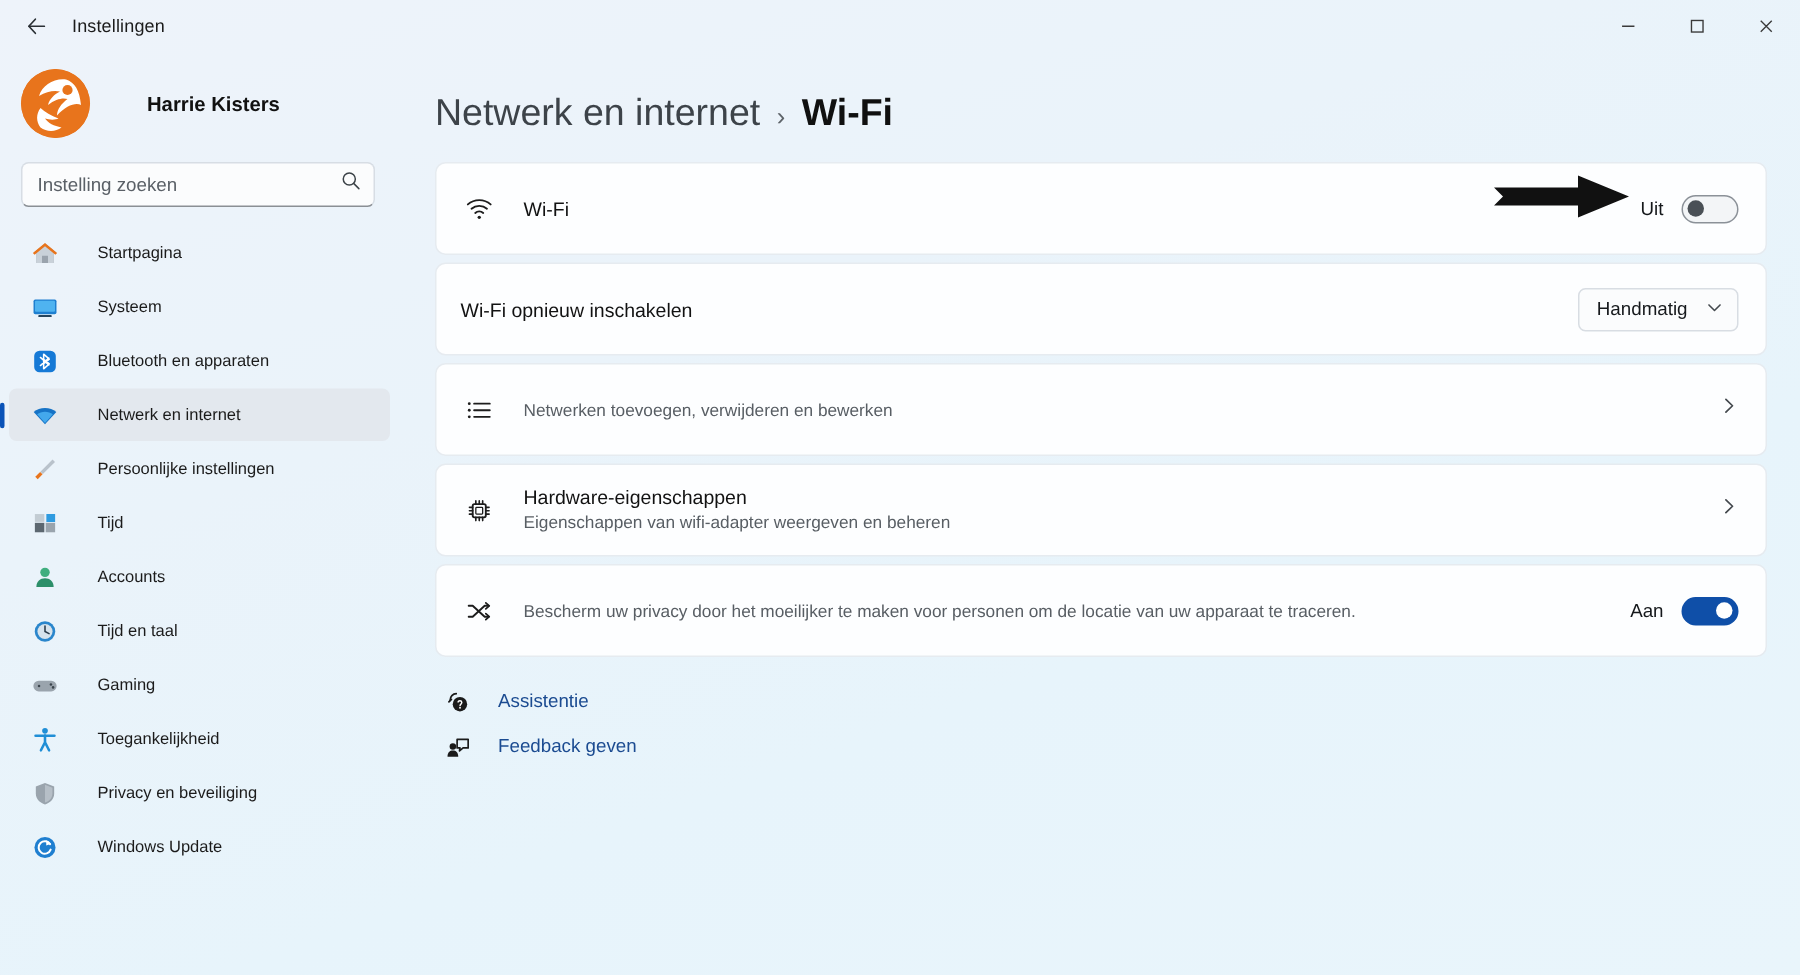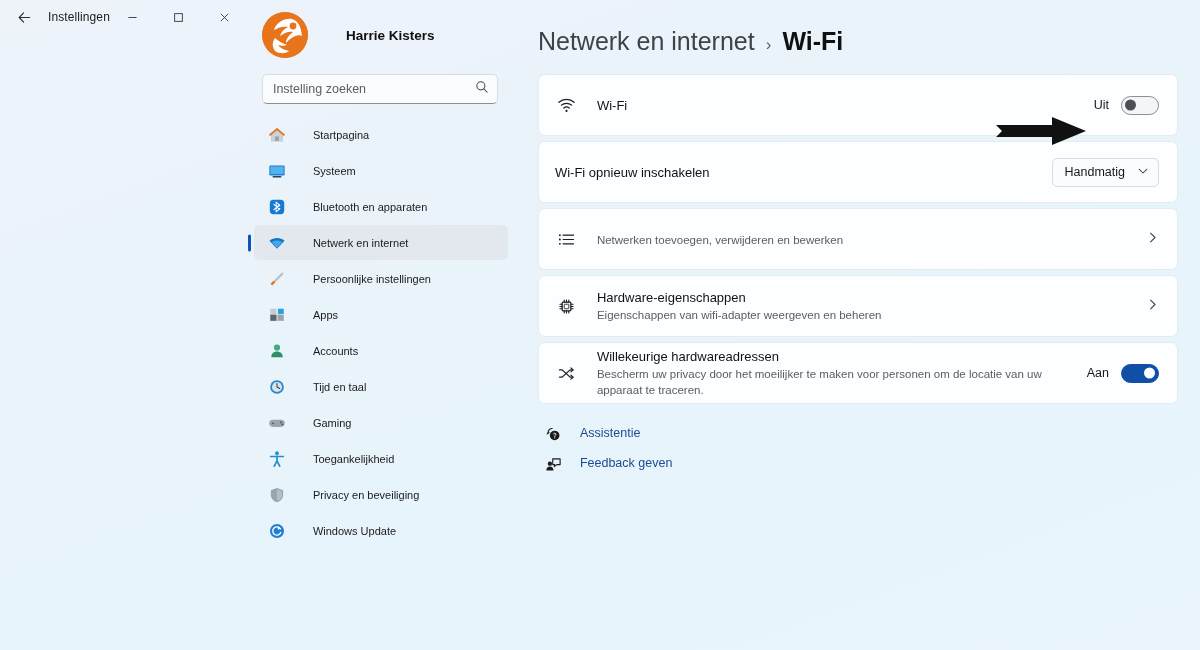--- a/index.html
+++ b/index.html
@@ -9,20 +9,21 @@
     overflow: hidden;
   }
   body {
     background: linear-gradient(160deg, #eef3fa 0%, #eaf3fa 35%, #e7f4fb 65%, #e9f5fb 100%);
     color: #1b1b1b;
     position: relative;
   }
   #app {
     width: 1200px; height: 650px;
     display: flex;
+    flex-direction: column;
     position: relative;
   }
 
   
   .titlebar {
     height: 34px;
     display: flex;
     align-items: center;
     flex: 0 0 34px;
     position: relative;
@@ -356,21 +357,21 @@
 
         <div class="navitem">
           <span class="navicon">
             <svg width="18" height="18" viewBox="0 0 20 20">
               <rect x="2.5" y="9.5" width="7" height="7" fill="#5c6770"></rect>
               <rect x="10.5" y="9.5" width="7" height="7" fill="#9aa4ad"></rect>
               <rect x="2.5" y="3" width="7" height="5.8" fill="#c3ccd3"></rect>
               <path d="M11 3 L17.5 3 L17.5 8.8 L11 8.8 Z" fill="#2f9be0"></path>
             </svg>
           </span>
-          <span>Apps</span>
+          <span>Tijd</span>
         </div>
 
         <div class="navitem">
           <span class="navicon">
             <svg width="18" height="18" viewBox="0 0 20 20">
               <circle cx="10" cy="6.2" r="3.5" fill="#3fae7e"></circle>
               <path d="M3.6 17 C3.6 12.9 6.5 10.6 10 10.6 C13.5 10.6 16.4 12.9 16.4 17 Z" fill="#2c8f69"></path>
             </svg>
           </span>
           <span>Accounts</span>
@@ -520,21 +521,20 @@
       <div class="card tall">
         <span class="row-icon">
           <svg width="19" height="19" viewBox="0 0 20 20">
             <path d="M2.6 6.2 H5.4 L13.8 13.8 H16.6" fill="none" stroke="#1d1d1d" stroke-width="1.35" stroke-linecap="round" stroke-linejoin="round"></path>
             <path d="M2.6 13.8 H5.4 L13.8 6.2 H16.6" fill="none" stroke="#1d1d1d" stroke-width="1.35" stroke-linecap="round" stroke-linejoin="round"></path>
             <path d="M14.6 4.1 L17 6.2 L14.6 8.3" fill="none" stroke="#1d1d1d" stroke-width="1.25" stroke-linecap="round" stroke-linejoin="round"></path>
             <path d="M14.6 11.7 L17 13.8 L14.6 15.9" fill="none" stroke="#1d1d1d" stroke-width="1.25" stroke-linecap="round" stroke-linejoin="round"></path>
           </svg>
         </span>
         <div class="row-text">
-          <div class="row-title">Willekeurige hardwareadressen</div>
           <div class="row-sub">Bescherm uw privacy door het moeilijker te maken voor personen om de locatie van uw apparaat te traceren.</div>
         </div>
         <div class="row-right">
           <span class="state-label">Aan</span>
           <span class="toggle on">
             <span class="knob"></span>
           </span>
         </div>
       </div>
 

